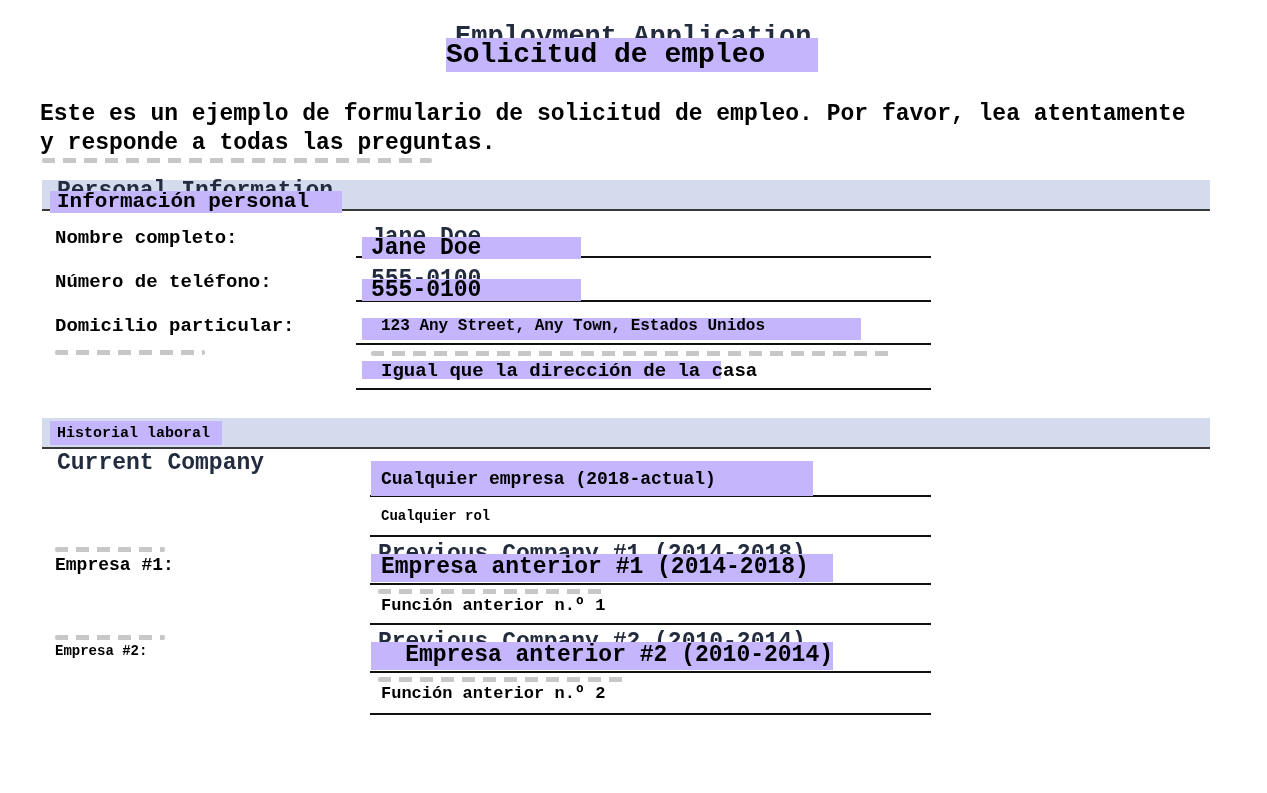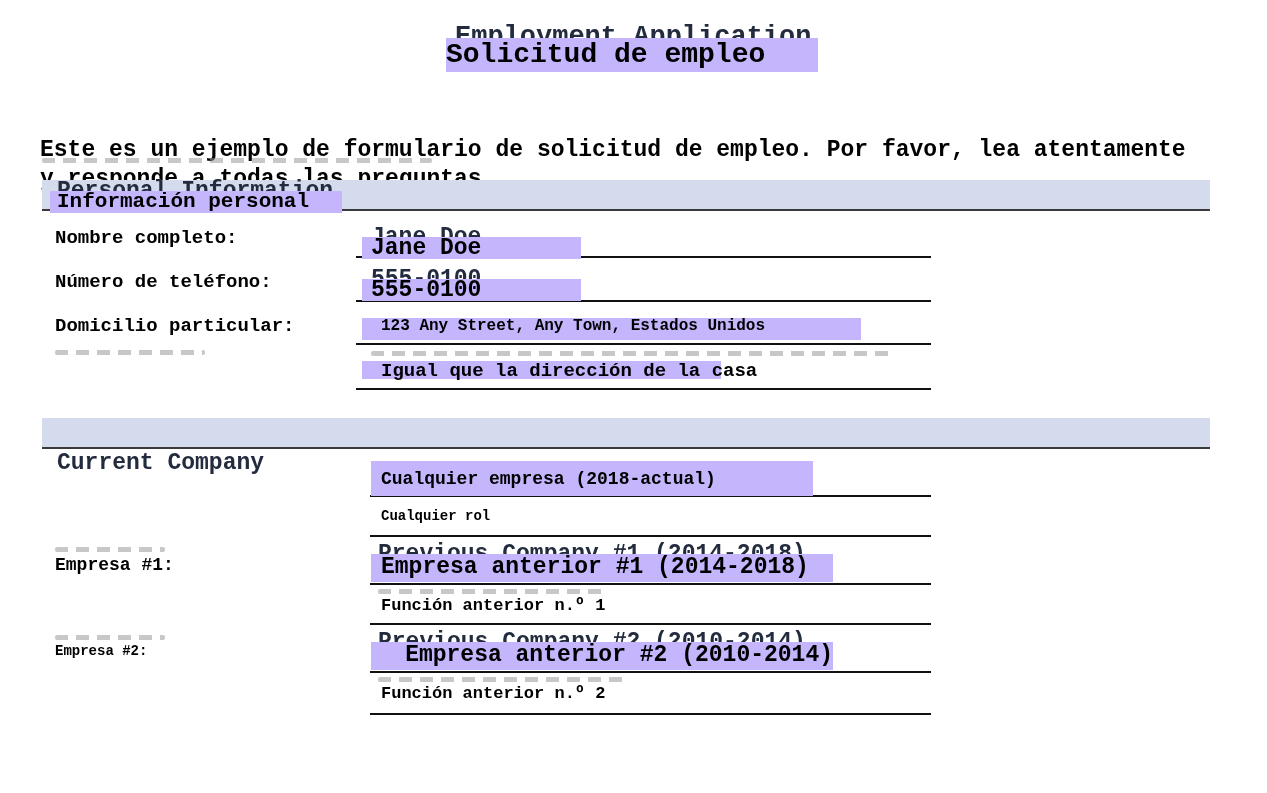--- a/index.html
+++ b/index.html
@@ -19,21 +19,21 @@
 <body>
 
 <div class="page">
 
   <div class="abs mono ghost" style="left:455px;top:24px;font-size:27px;">Employment Application</div>
   <div class="abs overlay" style="left:446px;top:38px;width:372px;height:34px;">
     <div class="mono" style="font-size:28px;line-height:34px;">Solicitud de empleo</div>
   </div>
 
   <div class="abs" style="left:40px;top:100px;">
-    <div class="mono" style="font-size:23px;line-height:29px;margin-top:36px;">Este es un ejemplo de formulario de solicitud de empleo. Por favor, lea atentamente</div>
+    <div class="mono" style="font-size:23px;line-height:29px;">Este es un ejemplo de formulario de solicitud de empleo. Por favor, lea atentamente</div>
     <div class="mono" style="font-size:23px;line-height:29px;">y responde a todas las preguntas.</div>
   </div>
   <div class="abs smudge" style="left:42px;top:158px;width:390px;"></div>
 
   <div class="abs band" style="left:42px;top:180px;width:1168px;height:29px;"></div>
   <div class="abs mono ghost" style="left:57px;top:180px;font-size:23px;">Personal Information</div>
   <div class="abs overlay" style="left:50px;top:191px;width:292px;height:22px;">
     <div class="mono" style="font-size:21px;line-height:1;padding:0 0 0 7px;">Información personal</div>
   </div>
 
@@ -50,20 +50,23 @@
   <div class="abs mono" style="left:55px;top:317px;font-size:19px;">Domicilio particular:</div>
   <div class="abs overlay mono val" style="left:362px;top:318px;width:480px;height:22px;font-size:16px;line-height:1.1;padding-left:19px;">123 Any Street, Any Town, Estados Unidos</div>
   <div class="abs fline" style="left:356px;top:343px;width:575px;"></div>
 
   <div class="abs smudge" style="left:55px;top:350px;width:150px;"></div>
   <div class="abs smudge" style="left:371px;top:351px;width:520px;"></div>
   <div class="abs overlay mono val" style="left:362px;top:361px;width:340px;height:18px;font-size:19px;line-height:1.1;padding-left:19px;">Igual que la dirección de la casa</div>
   <div class="abs fline" style="left:356px;top:388px;width:575px;"></div>
 
   <div class="abs band" style="left:42px;top:418px;width:1168px;height:29px;"></div>
+  <div class="abs overlay" style="left:50px;top:421px;width:172px;height:24px;">
+    <div class="mono" style="font-size:15px;line-height:1;padding:5px 0 0 7px;">Historial laboral</div>
+  </div>
 
   <div class="abs mono ghost" style="left:57px;top:452px;font-size:23px;">Current Company</div>
   <div class="abs overlay mono val" style="left:371px;top:461px;width:432px;height:26px;font-size:18px;padding:9px 0 0 10px;">Cualquier empresa (2018-actual)</div>
   <div class="abs fline" style="left:370px;top:495px;width:561px;"></div>
 
   <div class="abs mono val" style="left:381px;top:509px;font-size:14px;">Cualquier rol</div>
   <div class="abs fline" style="left:370px;top:535px;width:561px;"></div>
 
   <div class="abs smudge" style="left:55px;top:547px;width:110px;"></div>
   <div class="abs mono" style="left:55px;top:556px;font-size:18px;">Empresa #1:</div>

